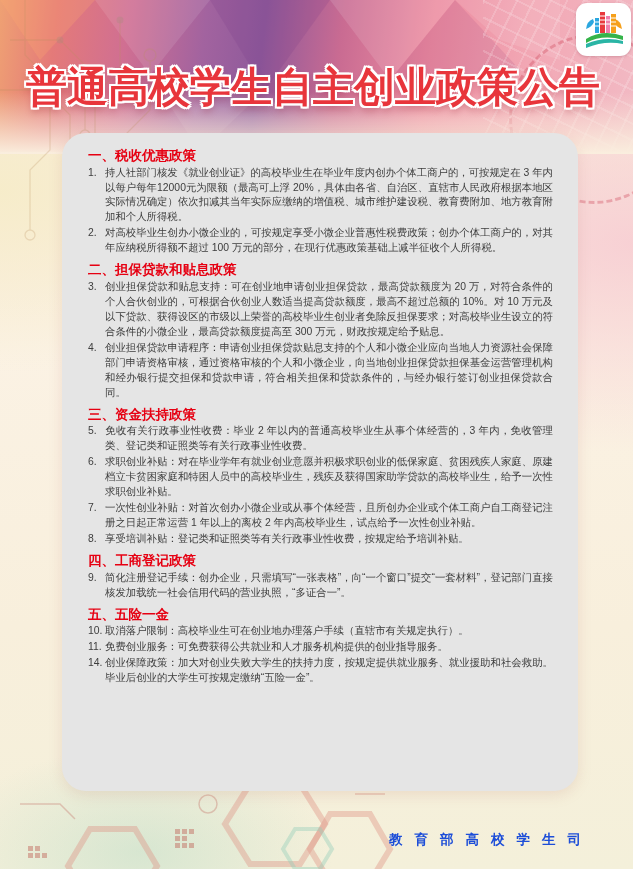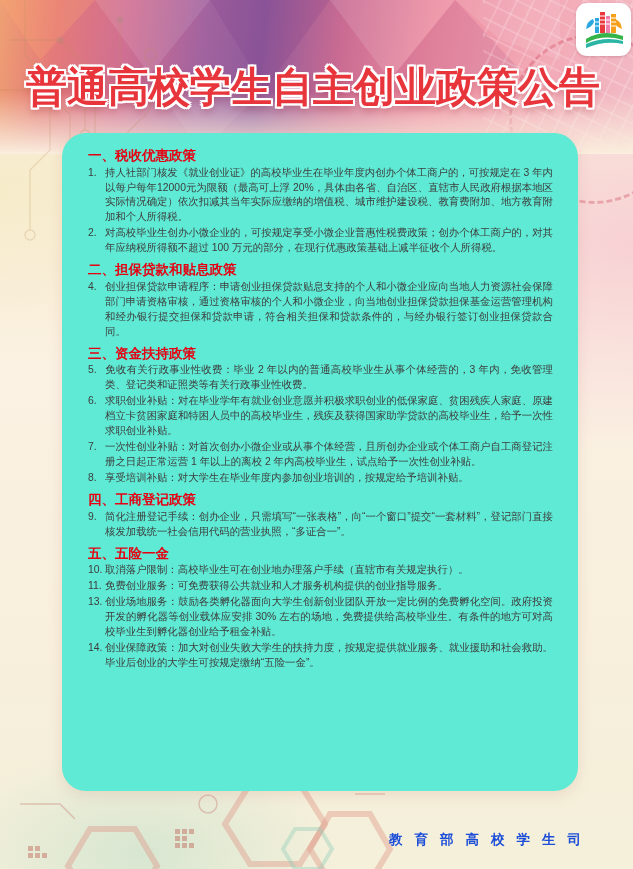--- a/index.html
+++ b/index.html
@@ -53,21 +53,21 @@
     color: #e8353b;
     text-shadow:
       -2px -2px 0 #fff, 2px -2px 0 #fff, -2px 2px 0 #fff, 2px 2px 0 #fff,
       0 -2px 0 #fff, 0 2px 0 #fff, -2px 0 0 #fff, 2px 0 0 #fff,
       0 5px 7px rgba(150,30,40,.35);
     white-space: nowrap;
   }
   
   .content-card {
     position: absolute; top: 133px; left: 62px; width: 516px; height: 658px;
-    background: #5eead4; border-radius: 24px; z-index: 4;
+    background: #e5e5e5; border-radius: 24px; z-index: 4;
     padding: 13px 25px 12px 26px; overflow: hidden;
     box-shadow: 0 4px 14px rgba(190,120,110,.18);
   }
   .content-card h2 {
     color: #e60012; font-size: 13.5px; font-weight: 800;
     line-height: 1.15; margin: 6px 0 2px;
   }
   .content-card section:first-child h2 { margin-top: 2px; }
   .content-card p {
     font-size: 10.4px; line-height: 1.44; color: #3d3d3d;
@@ -150,40 +150,40 @@
 
 <div class="content-card">
   <div>
       <section>
         <h2>一、税收优惠政策</h2>
         <p><span class="num">1.</span><span>持人社部门核发《就业创业证》的高校毕业生在毕业年度内创办个体工商户的，可按规定在 3 年内以每户每年12000元为限额（最高可上浮 20%，具体由各省、自治区、直辖市人民政府根据本地区实际情况确定）依次扣减其当年实际应缴纳的增值税、城市维护建设税、教育费附加、地方教育附加和个人所得税。</span></p>
         <p><span class="num">2.</span><span>对高校毕业生创办小微企业的，可按规定享受小微企业普惠性税费政策；创办个体工商户的，对其年应纳税所得额不超过 100 万元的部分，在现行优惠政策基础上减半征收个人所得税。</span></p>
       </section>
       <section>
         <h2>二、担保贷款和贴息政策</h2>
+        <p><span class="num">3.</span><span>创业担保贷款和贴息支持：可在创业地申请创业担保贷款，最高贷款额度为 20 万，对符合条件的个人合伙创业的，可根据合伙创业人数适当提高贷款额度，最高不超过总额的 10%。对 10 万元及以下贷款、获得设区的市级以上荣誉的高校毕业生创业者免除反担保要求；对高校毕业生设立的符合条件的小微企业，最高贷款额度提高至 300 万元，财政按规定给予贴息。</span></p>
         <p><span class="num">4.</span><span>创业担保贷款申请程序：申请创业担保贷款贴息支持的个人和小微企业应向当地人力资源社会保障部门申请资格审核，通过资格审核的个人和小微企业，向当地创业担保贷款担保基金运营管理机构和经办银行提交担保和贷款申请，符合相关担保和贷款条件的，与经办银行签订创业担保贷款合同。</span></p>
       </section>
       <section>
         <h2>三、资金扶持政策</h2>
         <p><span class="num">5.</span><span>免收有关行政事业性收费：毕业 2 年以内的普通高校毕业生从事个体经营的，3 年内，免收管理类、登记类和证照类等有关行政事业性收费。</span></p>
         <p><span class="num">6.</span><span>求职创业补贴：对在毕业学年有就业创业意愿并积极求职创业的低保家庭、贫困残疾人家庭、原建档立卡贫困家庭和特困人员中的高校毕业生，残疾及获得国家助学贷款的高校毕业生，给予一次性求职创业补贴。</span></p>
         <p><span class="num">7.</span><span>一次性创业补贴：对首次创办小微企业或从事个体经营，且所创办企业或个体工商户自工商登记注册之日起正常运营 1 年以上的离校 2 年内高校毕业生，试点给予一次性创业补贴。</span></p>
-        <p><span class="num">8.</span><span>享受培训补贴：对大学生在毕业年度内参加创业培训的，按规定给予培训补贴。</span></p>
+        <p><span class="num">8.</span><span>享受培训补贴：登记类和证照类等有关行政事业性收费，按规定给予培训补贴。</span></p>
       </section>
       <section>
         <h2>四、工商登记政策</h2>
         <p><span class="num">9.</span><span>简化注册登记手续：创办企业，只需填写“一张表格”，向“一个窗口”提交“一套材料”，登记部门直接核发加载统一社会信用代码的营业执照，“多证合一”。</span></p>
       </section>
       <section>
         <h2>五、五险一金</h2>
         <p><span class="num">10.</span><span>取消落户限制：高校毕业生可在创业地办理落户手续（直辖市有关规定执行）。</span></p>
       </section>
       <section>
         <p><span class="num">11.</span><span>免费创业服务：可免费获得公共就业和人才服务机构提供的创业指导服务。</span></p>
-        <p><span class="num">13.</span><span>创业场地服务：鼓励各类孵化器面向大学生创新创业团队开放一定比例的免费孵化空间。政府投资开发的孵化器等创业载体应安排 30% 左右的场地，免费提供给高校毕业生。有条件的地方可对高校毕业生到孵化器创业给予租金补贴。</span></p>
         <p><span class="num">14.</span><span>创业保障政策：加大对创业失败大学生的扶持力度，按规定提供就业服务、就业援助和社会救助。毕业后创业的大学生可按规定缴纳“五险一金”。</span></p>
       </section>
     </div>
 </div>
 
 <svg class="hex-decor" width="400" height="95" viewBox="0 0 400 95">
   <g fill="none" stroke="rgba(221,141,128,0.45)" stroke-width="6">
     <path d="M250 10 L300 10 L325 50 L300 90 L250 90 L225 50 Z"></path>
     <path d="M330 40 L370 40 L390 75 L370 108 L330 108 L310 75 Z"></path>
     <path d="M90 55 L135 55 L157 92 L135 128 L90 128 L68 92 Z"></path>

